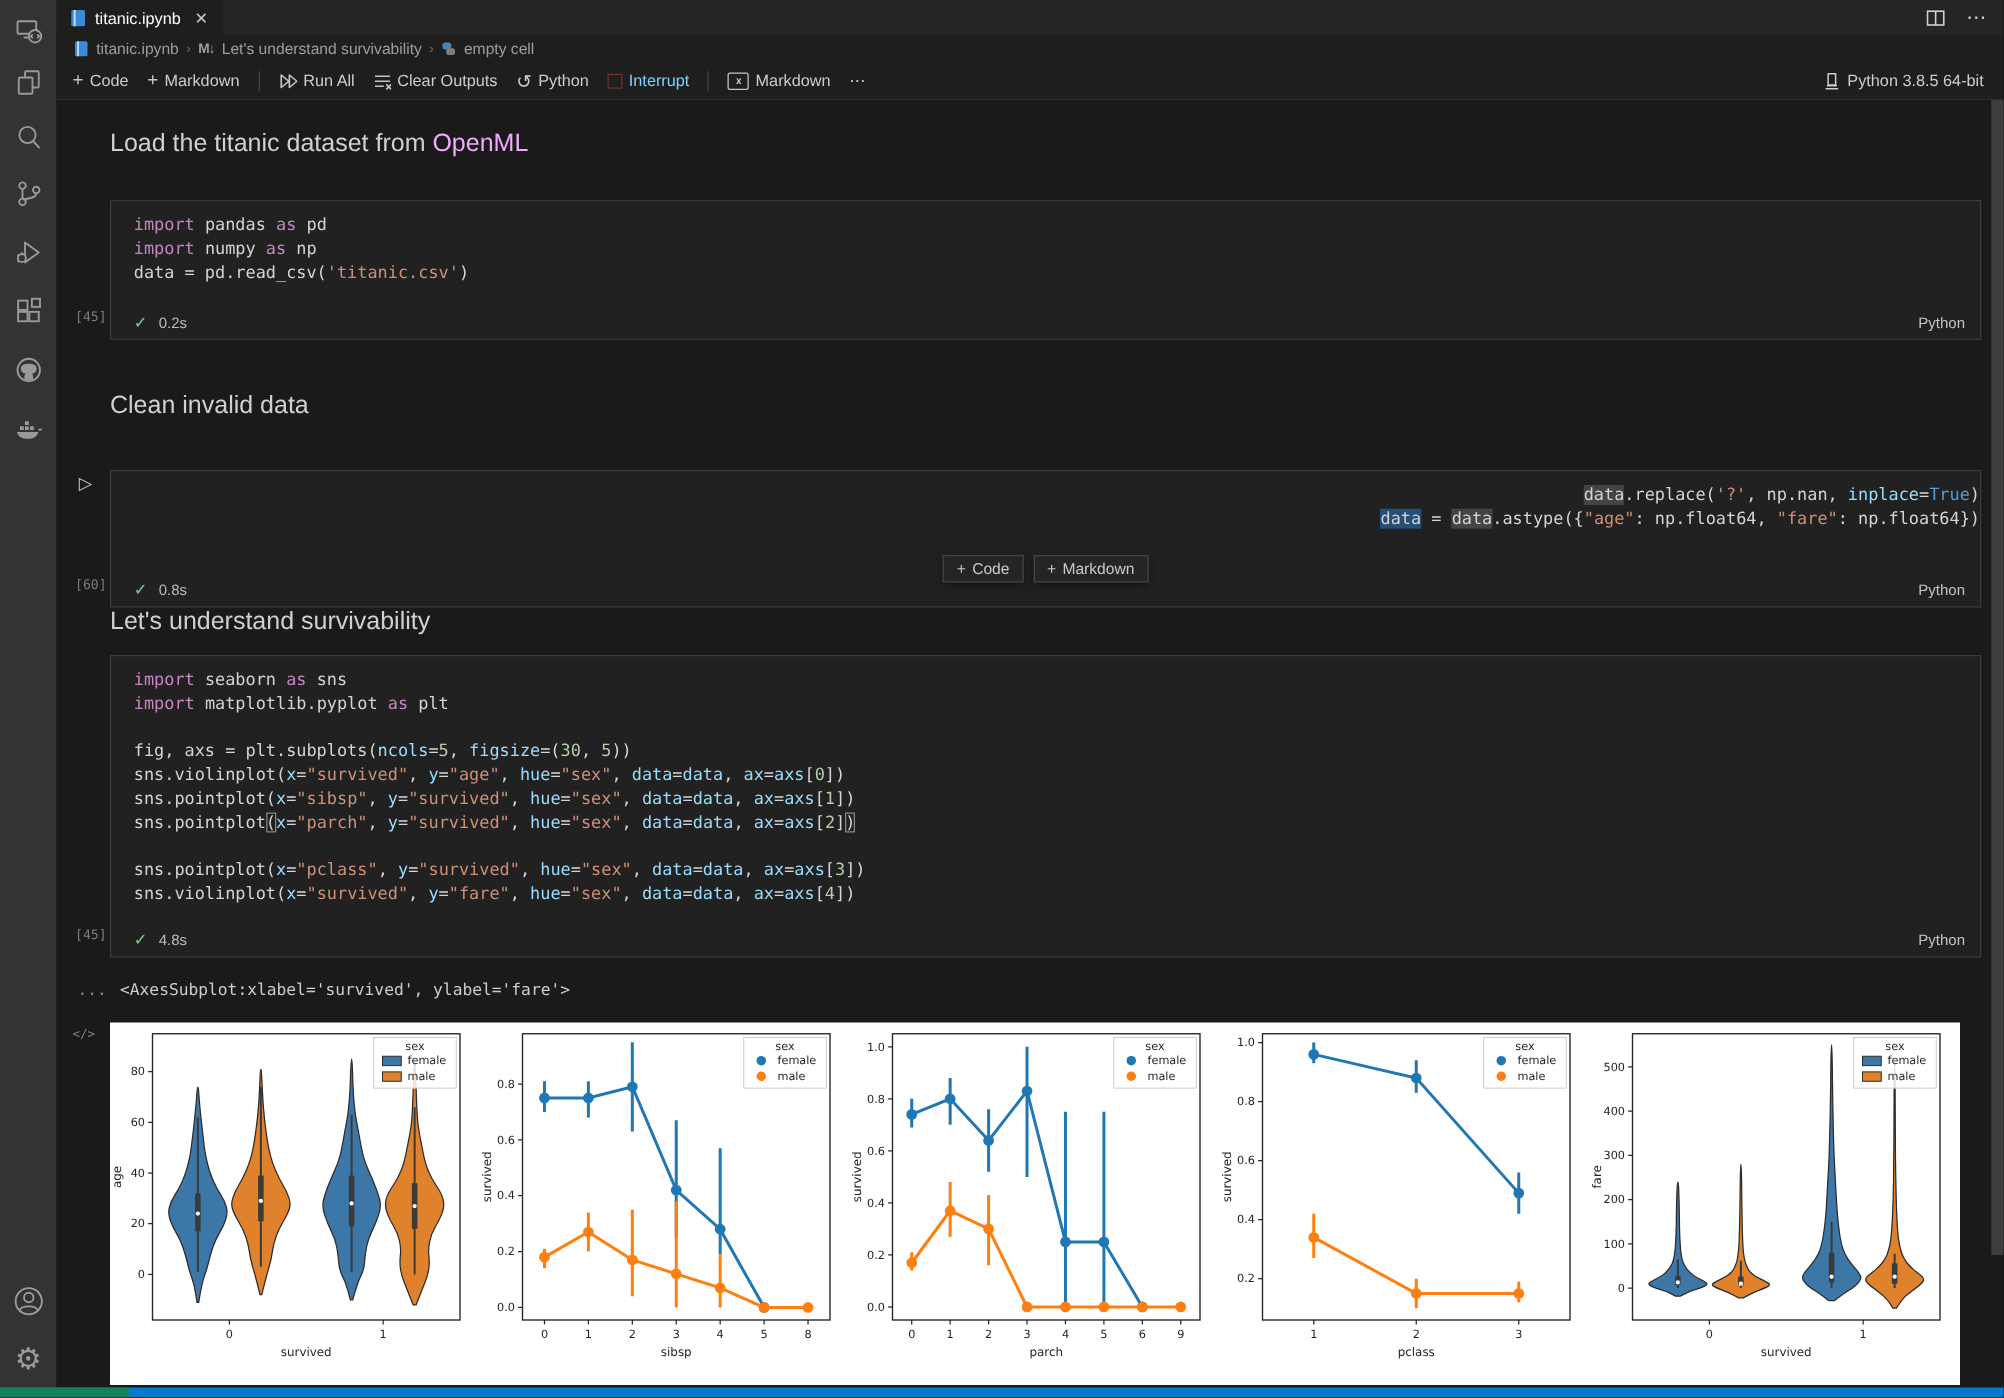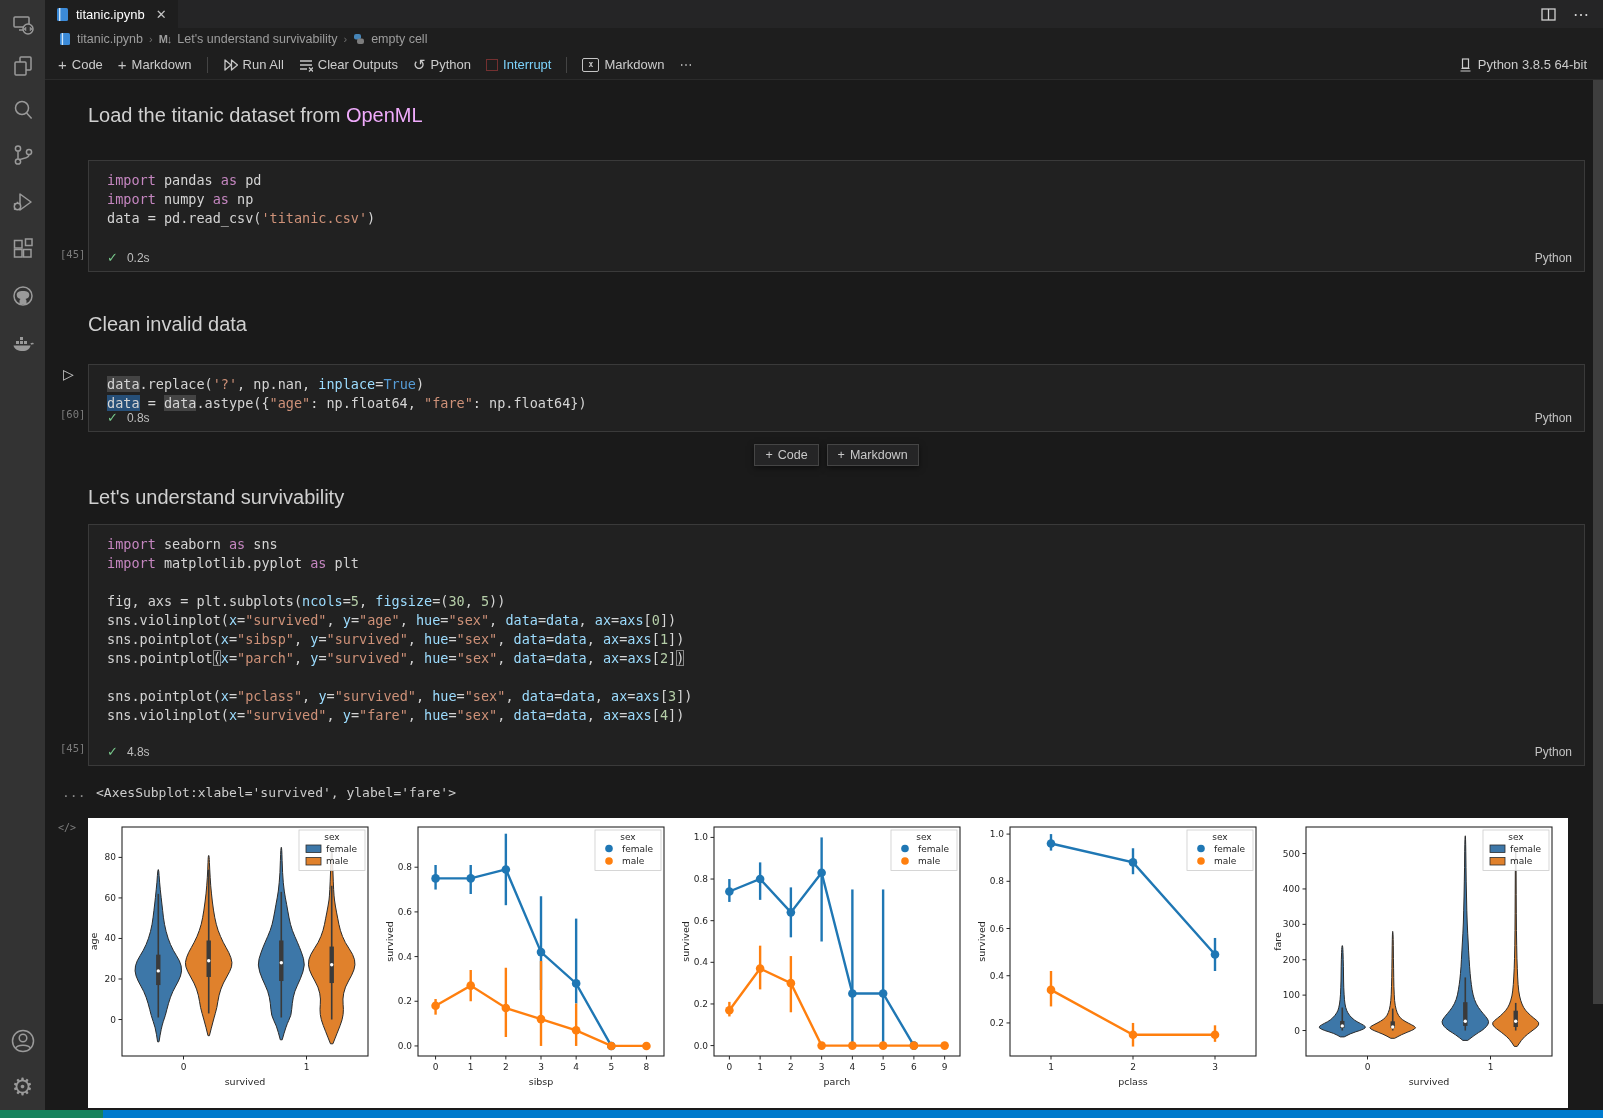--- a/index.html
+++ b/index.html
@@ -226,21 +226,21 @@
       <div class="cell" style="top: 80px; height: 112px;">
         <div class="code"><div class="cl"><span class="tk-k">import</span><span class="tk-w"> pandas </span><span class="tk-k">as</span><span class="tk-w"> pd</span></div><div class="cl"><span class="tk-k">import</span><span class="tk-w"> numpy </span><span class="tk-k">as</span><span class="tk-w"> np</span></div><div class="cl"><span class="tk-w">data = pd.read_csv(</span><span class="tk-s">'titanic.csv'</span><span class="tk-w">)</span></div></div>
         <div class="exec">[45]</div>
         <div class="cellbar">
           <span class="check">✓</span>
           <span>0.2s</span>
           <span class="lang">Python</span>
         </div>
       </div>
       <div class="md-cell" style="top: 233px;"><span>Clean invalid data</span></div>
-      <div class="cell" style="top: 284px; height: 68px;">
+      <div class="cell" style="top: 296px; height: 110px; text-align: right;">
         <div class="code"><div class="cl"><span class="tk-hw">data</span><span class="tk-w">.replace(</span><span class="tk-s">'?'</span><span class="tk-w">, np.nan, </span><span class="tk-p">inplace</span><span class="tk-w">=</span><span class="tk-c">True</span><span class="tk-w">)</span></div><div class="cl"><span class="tk-sl">data</span><span class="tk-w"> = </span><span class="tk-hw">data</span><span class="tk-w">.astype({</span><span class="tk-s">"age"</span><span class="tk-w">: np.float64, </span><span class="tk-s">"fare"</span><span class="tk-w">: np.float64})</span></div></div>
         <div class="exec">[60]</div>
         <div class="runbtn">▷</div>
         <div class="cellbar">
           <span class="check">✓</span>
           <span>0.8s</span>
           <span class="lang">Python</span>
         </div>
       </div>
       <div class="md-cell" style="top: 406px;"><span>Let's understand survivability</span></div>

